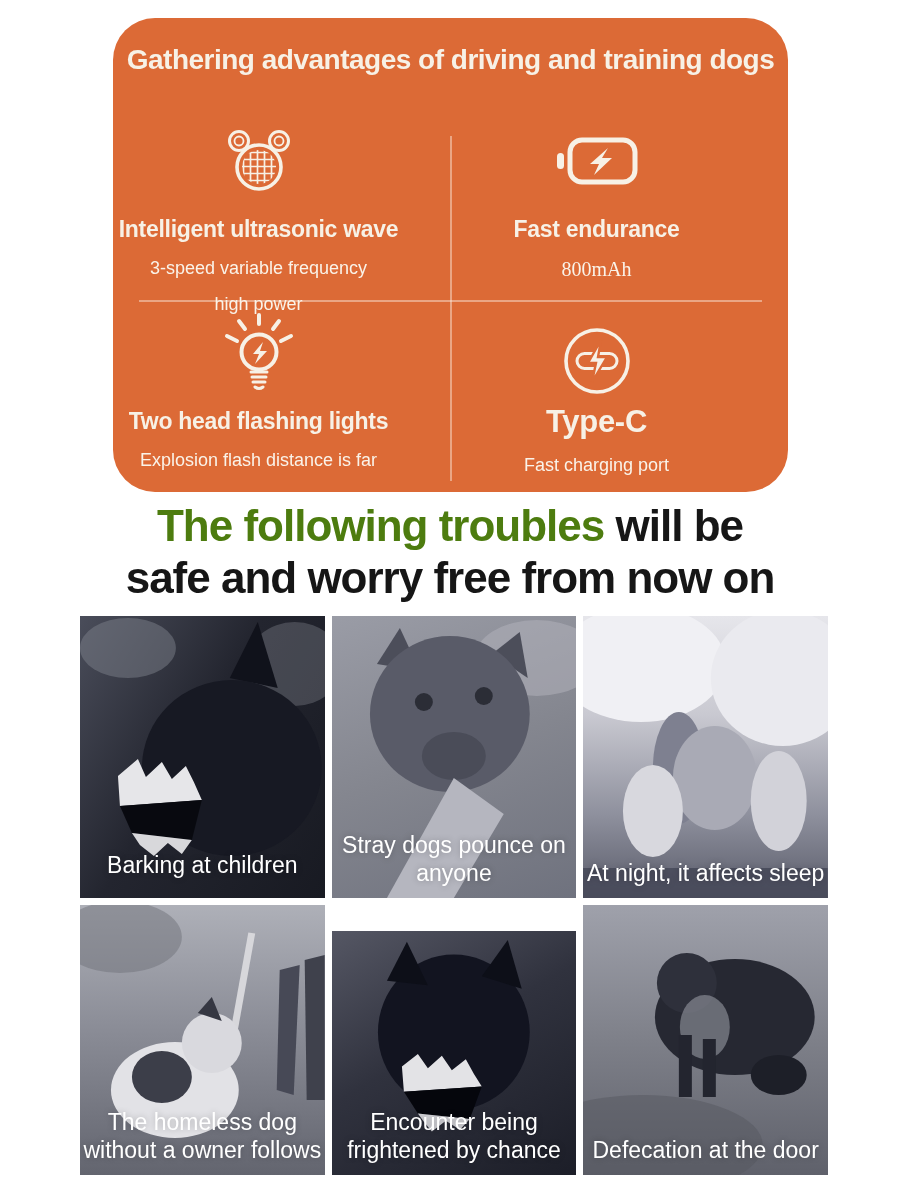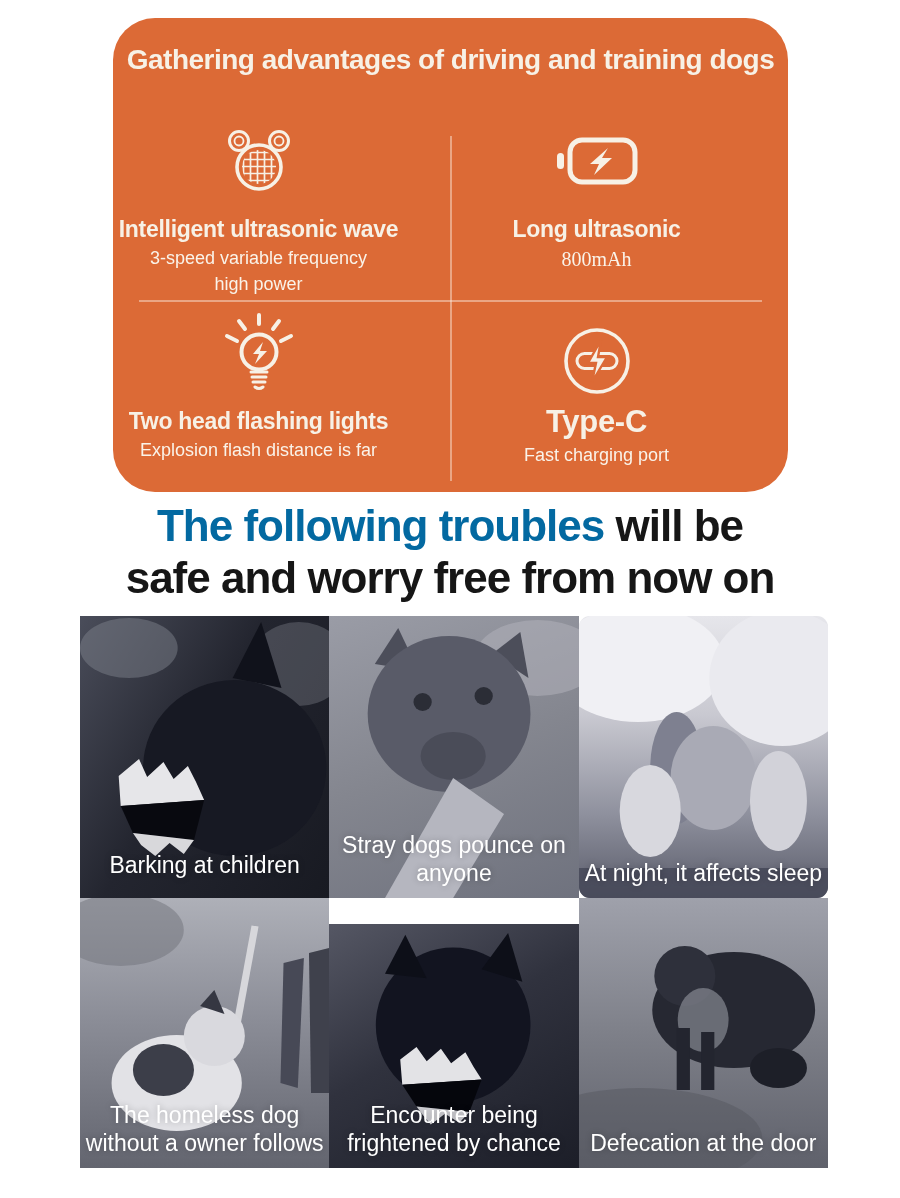--- a/index.html
+++ b/index.html
@@ -18,43 +18,43 @@
     background:rgba(250,240,230,0.45); }
   .feat { position:absolute; width:291px; text-align:center; color:#F7F1E6; }
   .feat.f0 { left:0;     top:98px;  }
   .feat.f1 { left:338px; top:98px;  }
   .feat.f2 { left:0;     top:290px; }
   .feat.f3 { left:338px; top:290px; }
   .feat .icon-slot { height:90px; display:flex; align-items:center; justify-content:center; }
   .feat.f3 .icon-slot { padding-top:16px; }
   .feat-title { font-size:23px; font-weight:700; margin-top:10px; letter-spacing:-0.3px; }
   .feat.f3 .feat-title { font-size:31px; margin-top:6px; }
-  .feat-sub { font-size:18px; font-weight:400; color:#FAF3E9; margin-top:5px; line-height:1.15; }
+  .feat-sub { font-size:18px; font-weight:400; color:#FAF3E9; margin-top:15px; line-height:1.15; }
   .feat.f1 .feat-sub { font-size:20px;font-family:Liberation Serif, serif; }
 
   
   .headline { position:absolute; top:500px; left:0; width:100%; text-align:center;
     font-weight:700; font-size:44px; letter-spacing:-1px; color:#161616; line-height:1.18; }
-  .headline .hl { color:#0369a1; }
+  .headline .hl { color:#4d7c0f; }
 
   
   .grid { position:absolute; left:80px; top:616px; width:748px;
     display:grid; grid-template-columns:repeat(3,1fr);
-    grid-template-rows:282px 270px; gap:0; }
+    grid-template-rows:282px 270px; gap:7px; }
   .cell { position:relative; overflow:hidden; }
   .cell svg.ph { position:absolute; inset:0; width:100%; height:100%; }
   .caption { position:absolute; left:2px; right:2px; bottom:10px; text-align:center;
     color:#ffffff; font-size:23px; font-weight:400; line-height:1.25;
     text-shadow:0 0 6px rgba(0,0,0,0.25); }
   .cell.c0 .caption { bottom:18px; }
 
   
   .cell.c0 { background:linear-gradient(120deg,#4a4d5a 0%,#23252f 45%,#181a22 100%); }
   .cell.c1 { background:linear-gradient(160deg,#9a9ca6 0%,#84868f 50%,#6f727e 100%); }
-  .cell.c2 { background:linear-gradient(180deg,#e6e6eb 0%,#c9c9d1 35%,#8f919e 70%,#5a5c6a 100%);border-radius:11px; }
+  .cell.c2 { background:linear-gradient(180deg,#e6e6eb 0%,#c9c9d1 35%,#8f919e 70%,#5a5c6a 100%); }
   .cell.c3 { background:linear-gradient(180deg,#aeb0b8 0%,#8b8d97 45%,#63656f 100%); }
   .cell.c4 { background:linear-gradient(150deg,#555764 0%,#30323e 45%,#1c1e28 100%);margin-top:26px; }
   .cell.c5 { background:linear-gradient(180deg,#9fa1ab 0%,#7e8089 50%,#5f616b 100%); }
 </style>
 </head>
 <body>
 
 <div class="stage">
 
   <div class="panel">
@@ -84,21 +84,21 @@
     </div>
 
     <div class="feat f1">
       <div class="icon-slot">
         <svg width="84" height="50" viewBox="0 0 84 50" fill="none">
           <rect x="2" y="17" width="7" height="16" rx="3.5" fill="#F7F1E6"></rect>
           <rect x="15" y="4" width="65" height="42" rx="12" stroke="#F7F1E6" stroke-width="5"></rect>
           <polygon points="53,12 35,28 44,28 39,39 57,22 47,22" fill="#F7F1E6"></polygon>
         </svg>
       </div>
-      <div class="feat-title">Long ultrasonic</div>
+      <div class="feat-title">Fast endurance</div>
       <div class="feat-sub">800mAh</div>
     </div>
 
     <div class="feat f2">
       <div class="icon-slot">
         <svg width="80" height="82" viewBox="0 0 80 82" fill="none">
           <g stroke="#F7F1E6" stroke-width="4" stroke-linecap="round">
             <line x1="40" y1="3" x2="40" y2="12"></line>
             <line x1="20" y1="9" x2="26" y2="17"></line>
             <line x1="60" y1="9" x2="54" y2="17"></line>

